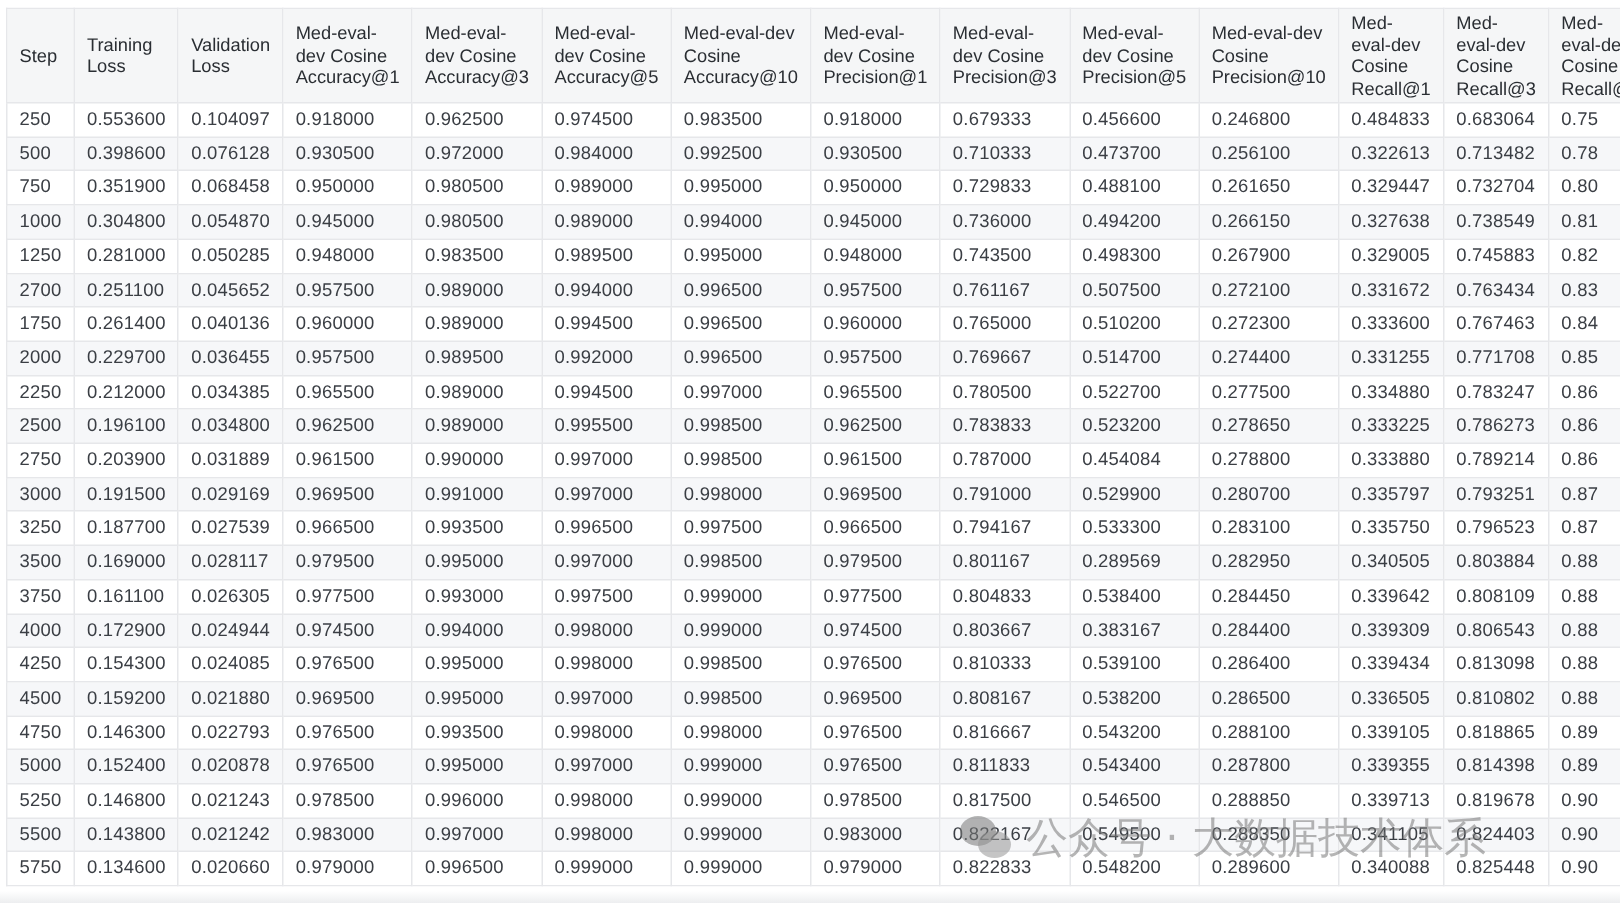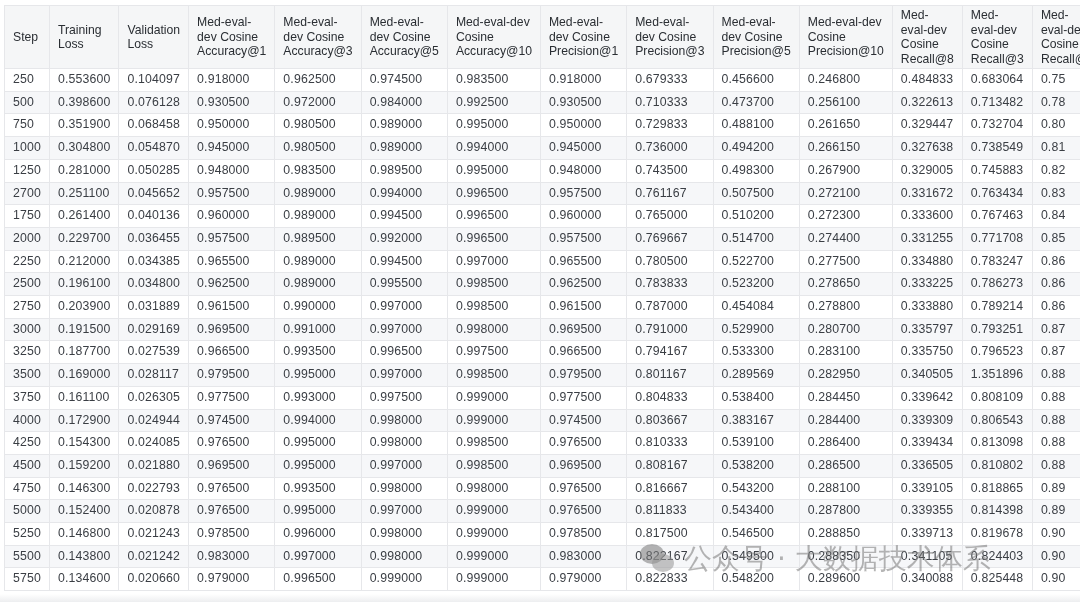--- a/index.html
+++ b/index.html
@@ -59,21 +59,21 @@
           <th>Training Loss</th>
           <th>Validation Loss</th>
           <th>Med-eval-dev Cosine Accuracy@1</th>
           <th>Med-eval-dev Cosine Accuracy@3</th>
           <th>Med-eval-dev Cosine Accuracy@5</th>
           <th>Med-eval-dev Cosine Accuracy@10</th>
           <th>Med-eval-dev Cosine Precision@1</th>
           <th>Med-eval-dev Cosine Precision@3</th>
           <th>Med-eval-dev Cosine Precision@5</th>
           <th>Med-eval-dev Cosine Precision@10</th>
-          <th>Med-eval-dev Cosine Recall@8</th>
+          <th>Med-eval-dev Cosine Recall@1</th>
           <th>Med-eval-dev Cosine Recall@3</th>
           <th>Med-eval-dev Cosine Recall@5</th>
         </tr>
     </thead>
     <tbody id="table-body">
         <tr>
           <td>250</td>
           <td>0.553600</td>
           <td>0.104097</td>
           <td>0.918000</td>
@@ -286,21 +286,21 @@
           <td>0.028117</td>
           <td>0.979500</td>
           <td>0.995000</td>
           <td>0.997000</td>
           <td>0.998500</td>
           <td>0.979500</td>
           <td>0.801167</td>
           <td>0.289569</td>
           <td>0.282950</td>
           <td>0.340505</td>
-          <td>1.351896</td>
+          <td>0.803884</td>
           <td>0.88</td>
         </tr>
         <tr>
           <td>3750</td>
           <td>0.161100</td>
           <td>0.026305</td>
           <td>0.977500</td>
           <td>0.993000</td>
           <td>0.997500</td>
           <td>0.999000</td>

